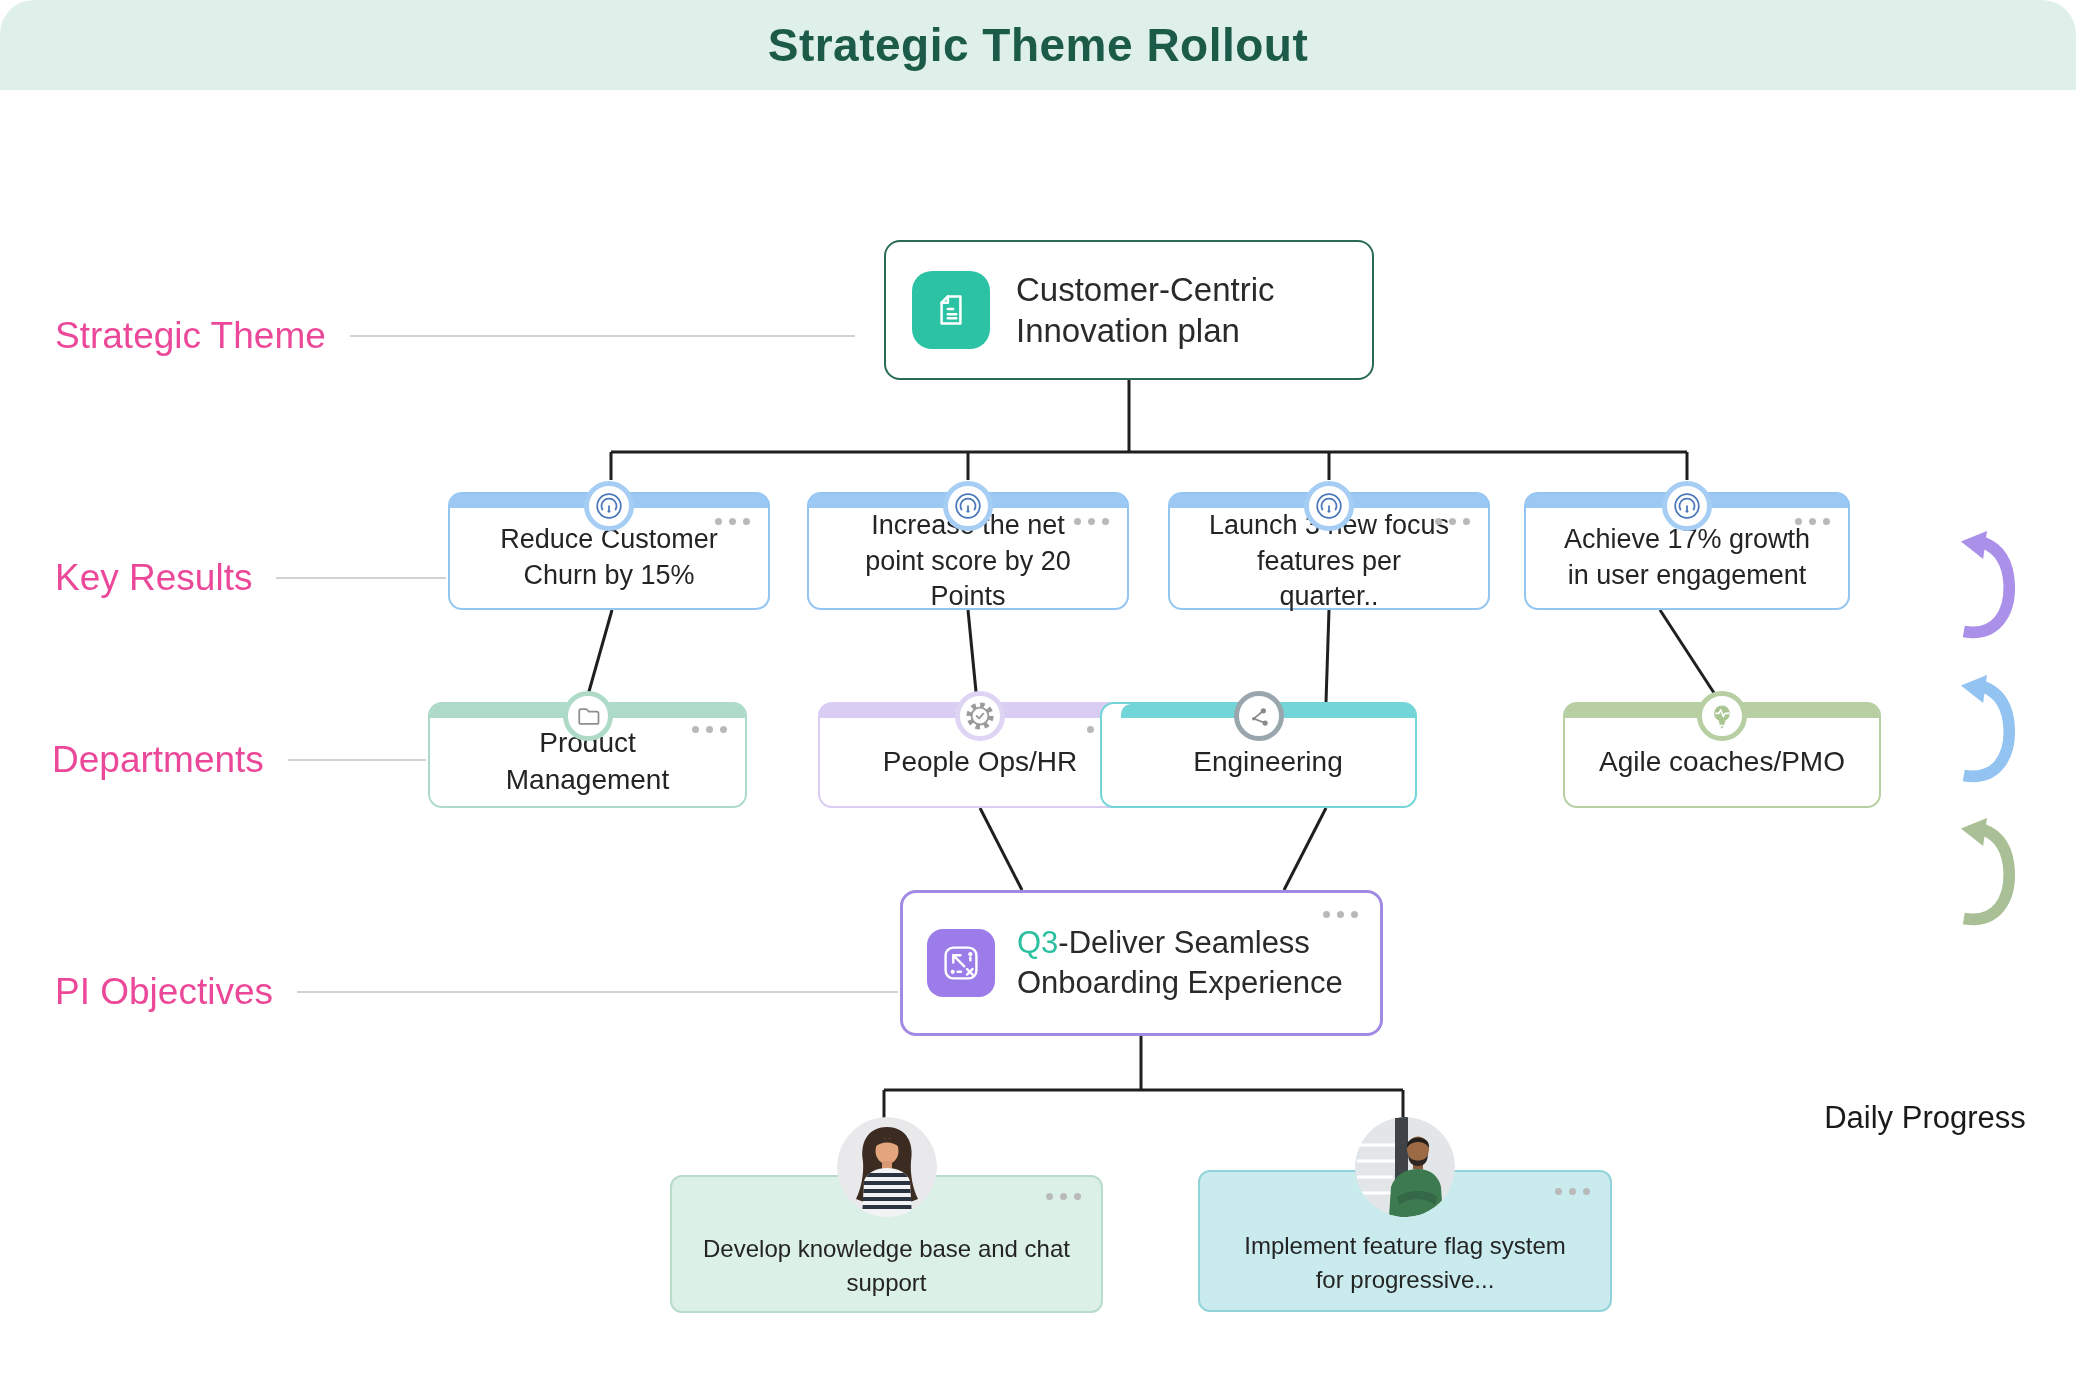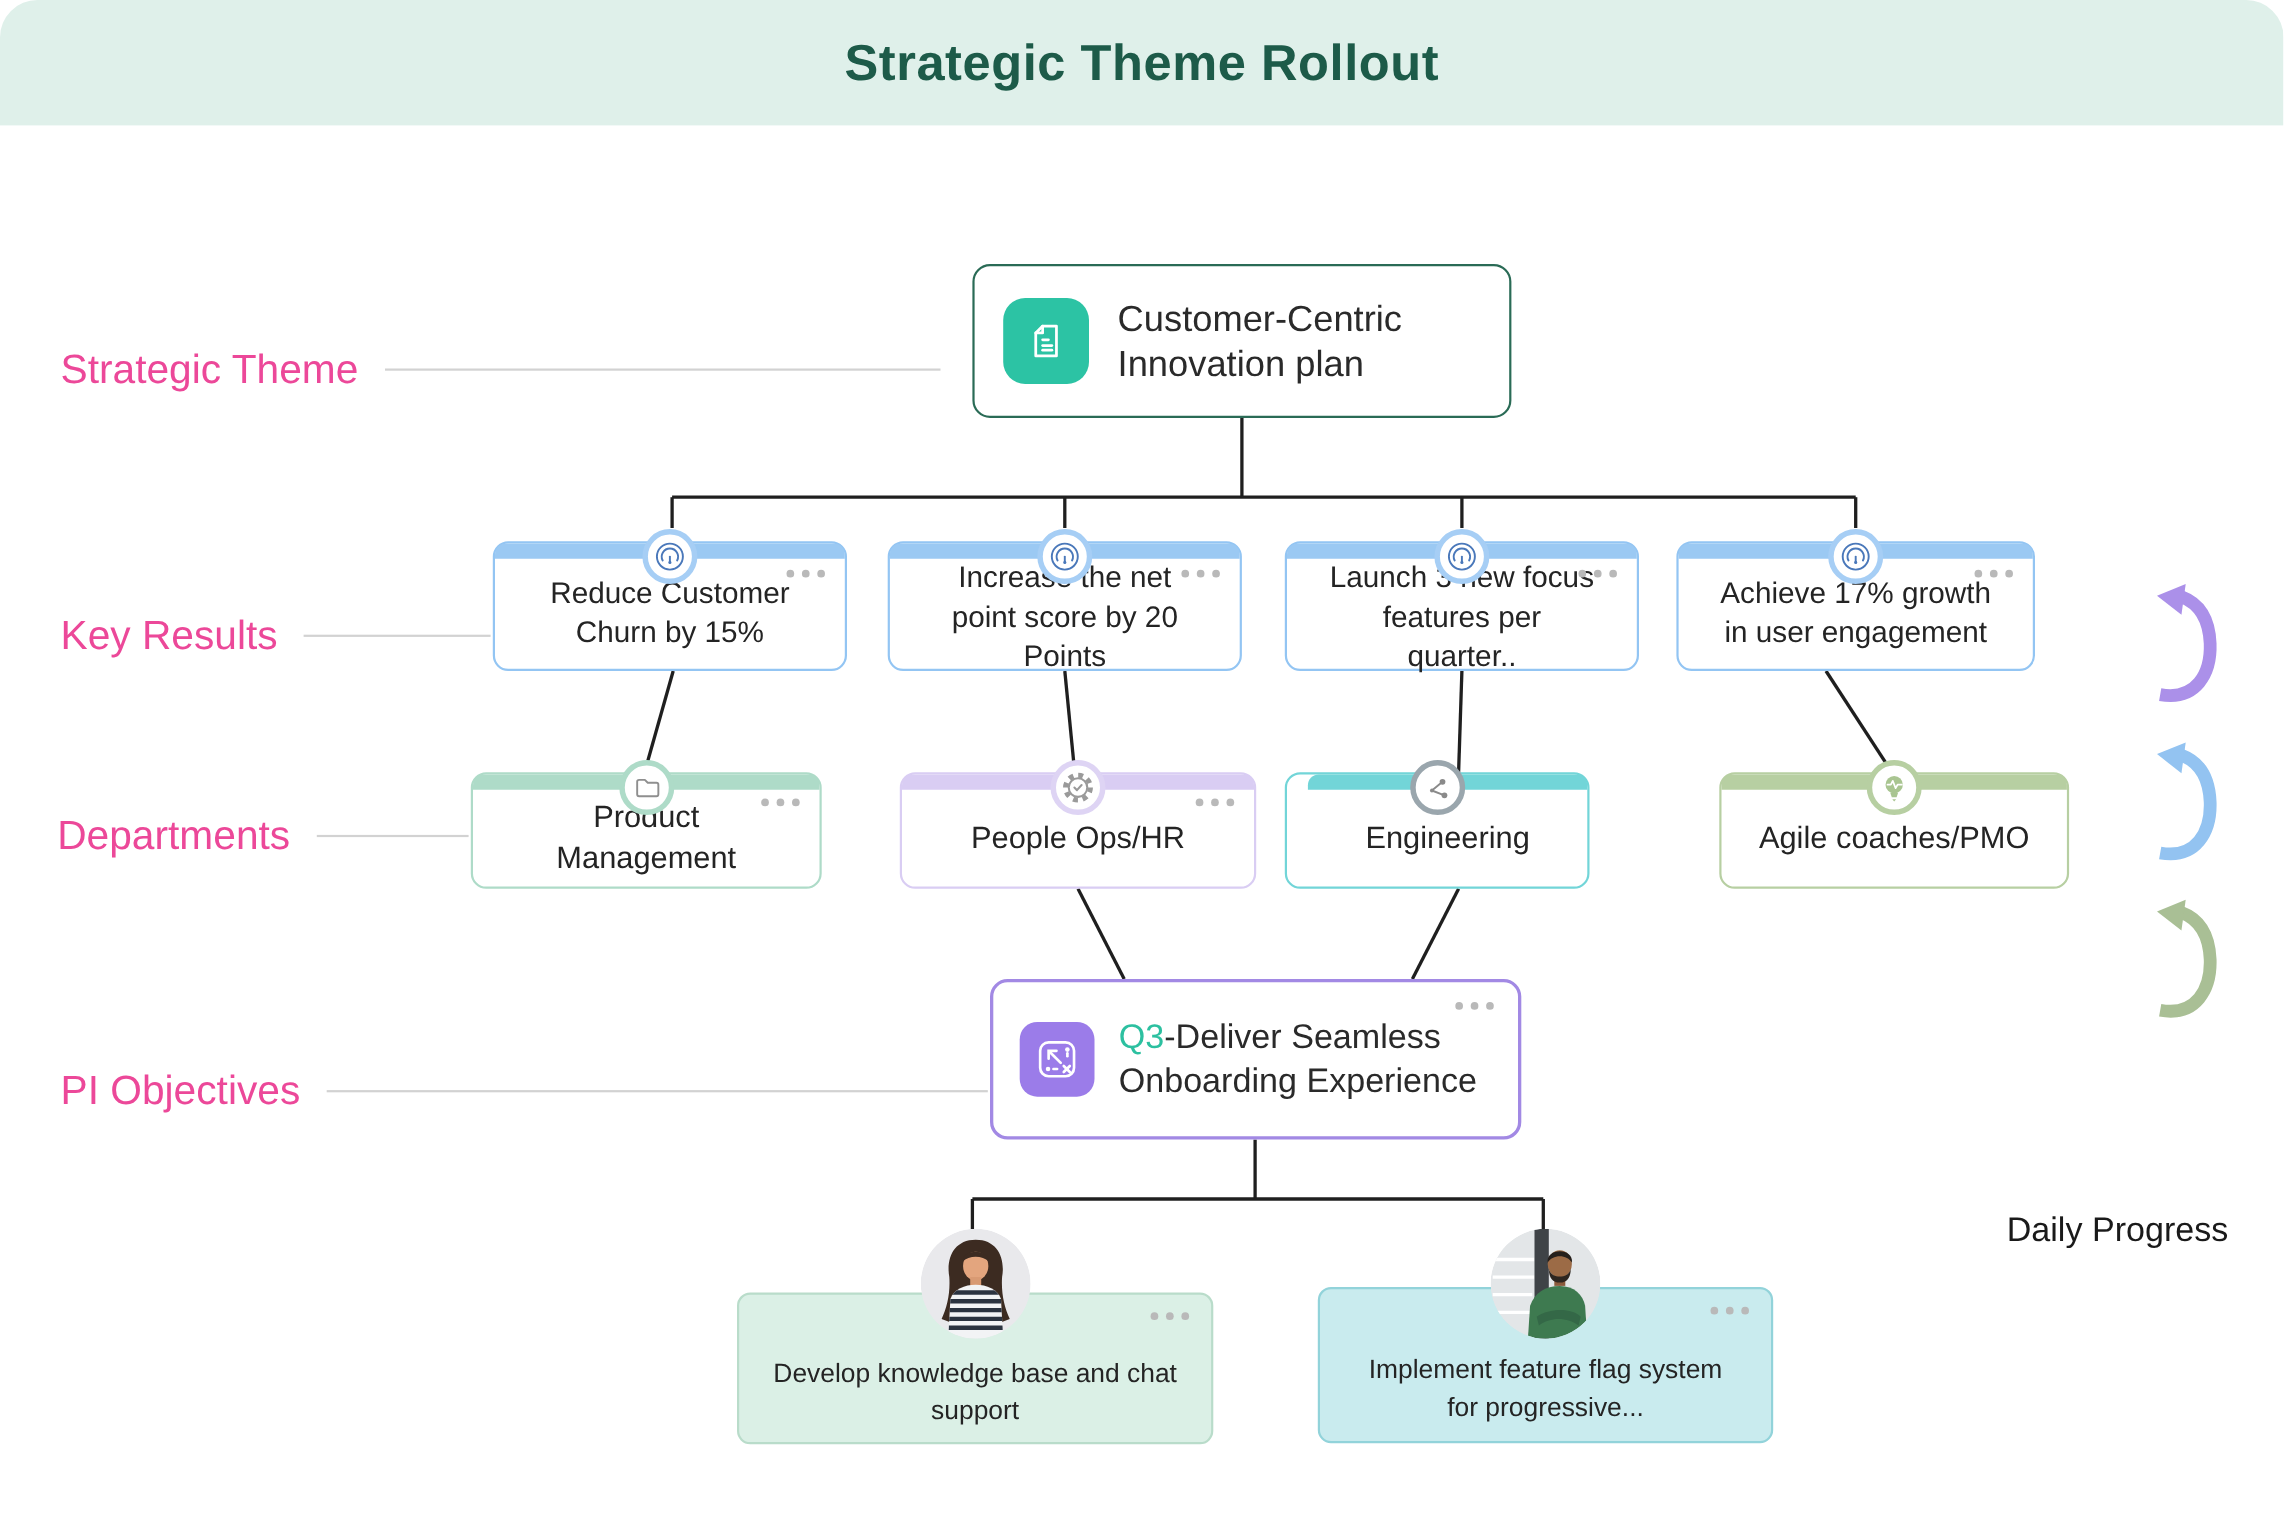--- a/index.html
+++ b/index.html
@@ -2,21 +2,21 @@
 <html><head>
 <meta charset="utf-8">
 <style>
   html,body{margin:0;padding:0;background:#ffffff;}
   .page{
     position:relative;width:2076px;height:1386px;background:#ffffff;
     border-radius:34px;overflow:hidden;
     font-family:"Liberation Sans",sans-serif;color:#1c1c1c;
   }
   .banner{
-    position:absolute;left:0;top:0;width:100%;height:114px;
+    position:absolute;left:0;top:0;width:100%;height:90px;
     background:#dff0ea;display:flex;align-items:center;justify-content:center;
   }
   .banner h1{margin:0;font-size:46px;font-weight:700;color:#1d5b49;letter-spacing:.5px;}
   .canvas{position:absolute;left:0;top:114px;width:2076px;height:1272px;}
   svg.connectors{position:absolute;left:0;top:-114px;width:2076px;height:1386px;}
   svg.connectors path{stroke:#1f1f1f;stroke-width:3;fill:none;}
 
   .label-row{position:absolute;display:flex;align-items:center;gap:24px;height:52px;}
   .label-row .lbl{font-size:37px;font-weight:500;color:#ec4899;white-space:nowrap;}
   .label-row .rule{flex:1;height:0;border-top:2px solid #d2d2d2;}
@@ -230,21 +230,21 @@
           <path d="M12.5 16 l2.5 2.5 l4.5-5" fill="none" stroke="#9a9a9a" stroke-width="2" stroke-linecap="round" stroke-linejoin="round"></path>
         </svg>
       </div>
       <div class="dots">
           <i></i>
           <i></i>
           <i></i>
         </div>
       <div class="card-text">People Ops/HR</div>
     </div>
-    <div class="card dept" style="left: 1168px; top: 588px; width: 277px; height: 106px; padding-left: 19px; --accent: #72d5d8; --ring: #9aa6ad;">
+    <div class="card dept" style="left: 1100px; top: 588px; width: 317px; height: 106px; padding-left: 19px; --accent: #72d5d8; --ring: #9aa6ad;">
       <div class="strip"></div>
       <div class="badge">
         <svg width="28" height="28" viewBox="0 0 32 32">
           <path d="M10 19 L21 10 M10 19 L23 24" stroke="#8a8a8a" stroke-width="2" fill="none"></path>
           <circle cx="21" cy="10" r="3" fill="#8a8a8a"></circle>
             <circle cx="23" cy="24" r="3" fill="#8a8a8a"></circle>
             <circle cx="10" cy="19" r="2" fill="#8a8a8a"></circle>
         </svg>
       </div>
       <div class="card-text">Engineering</div>

